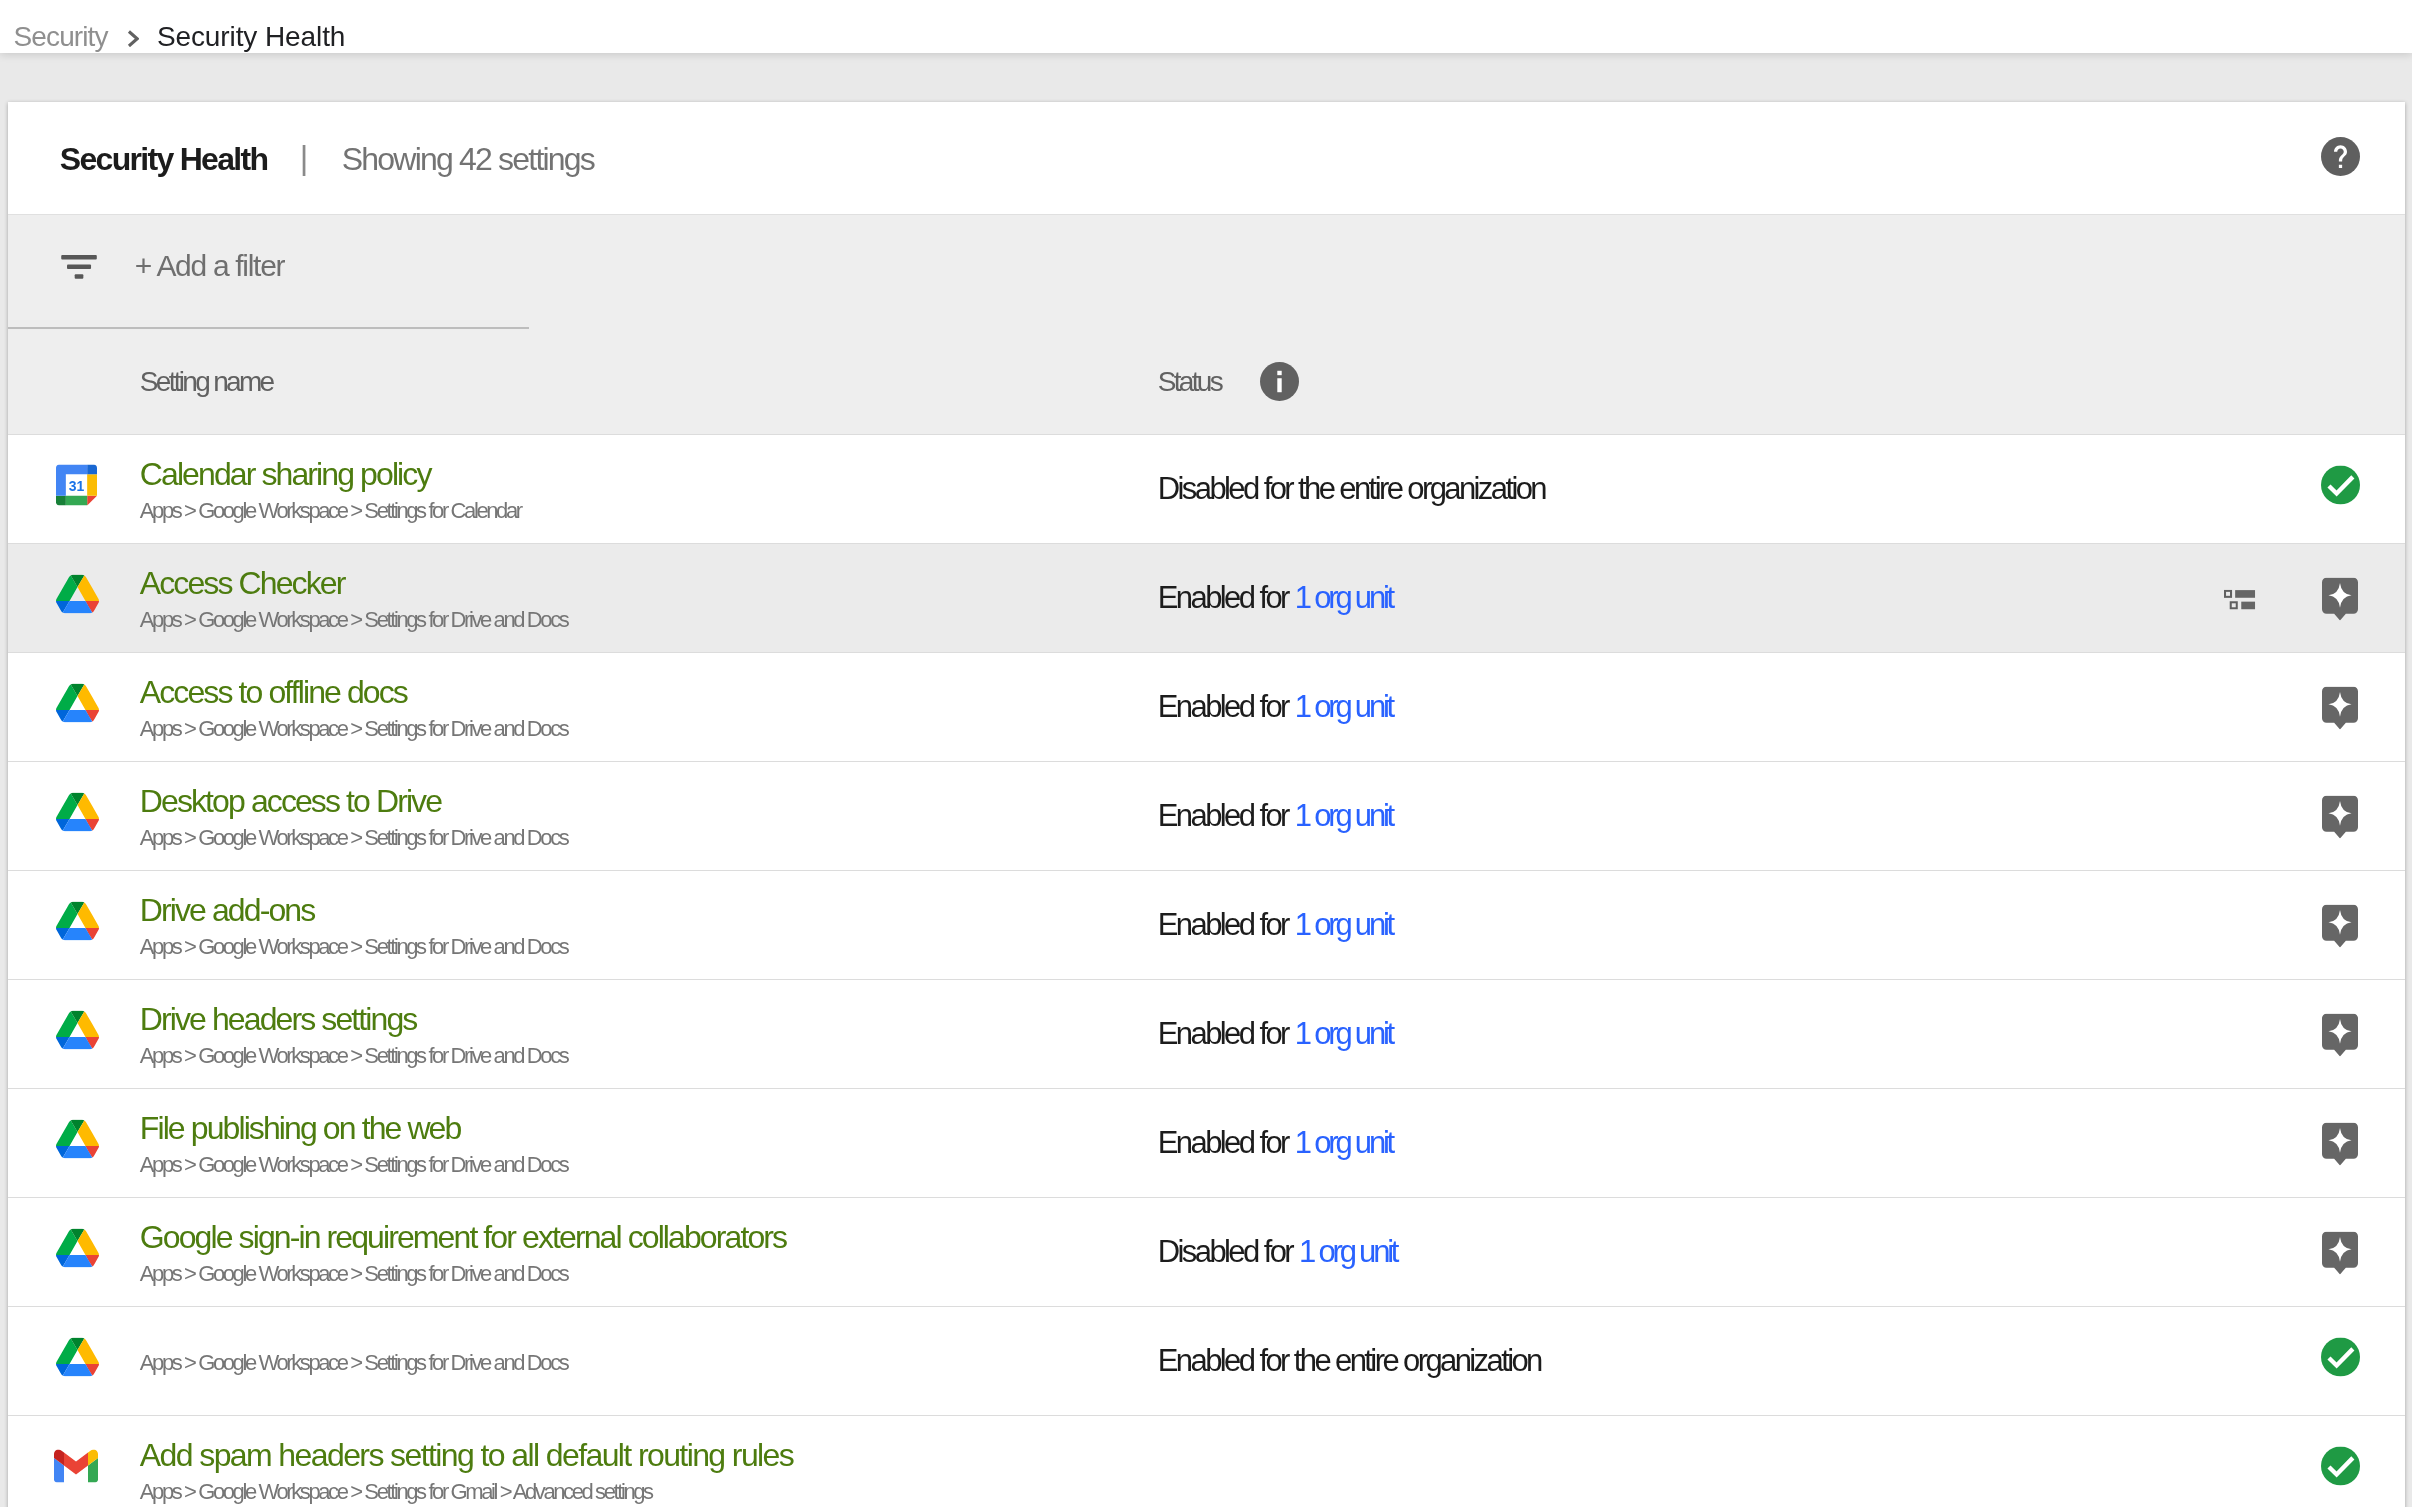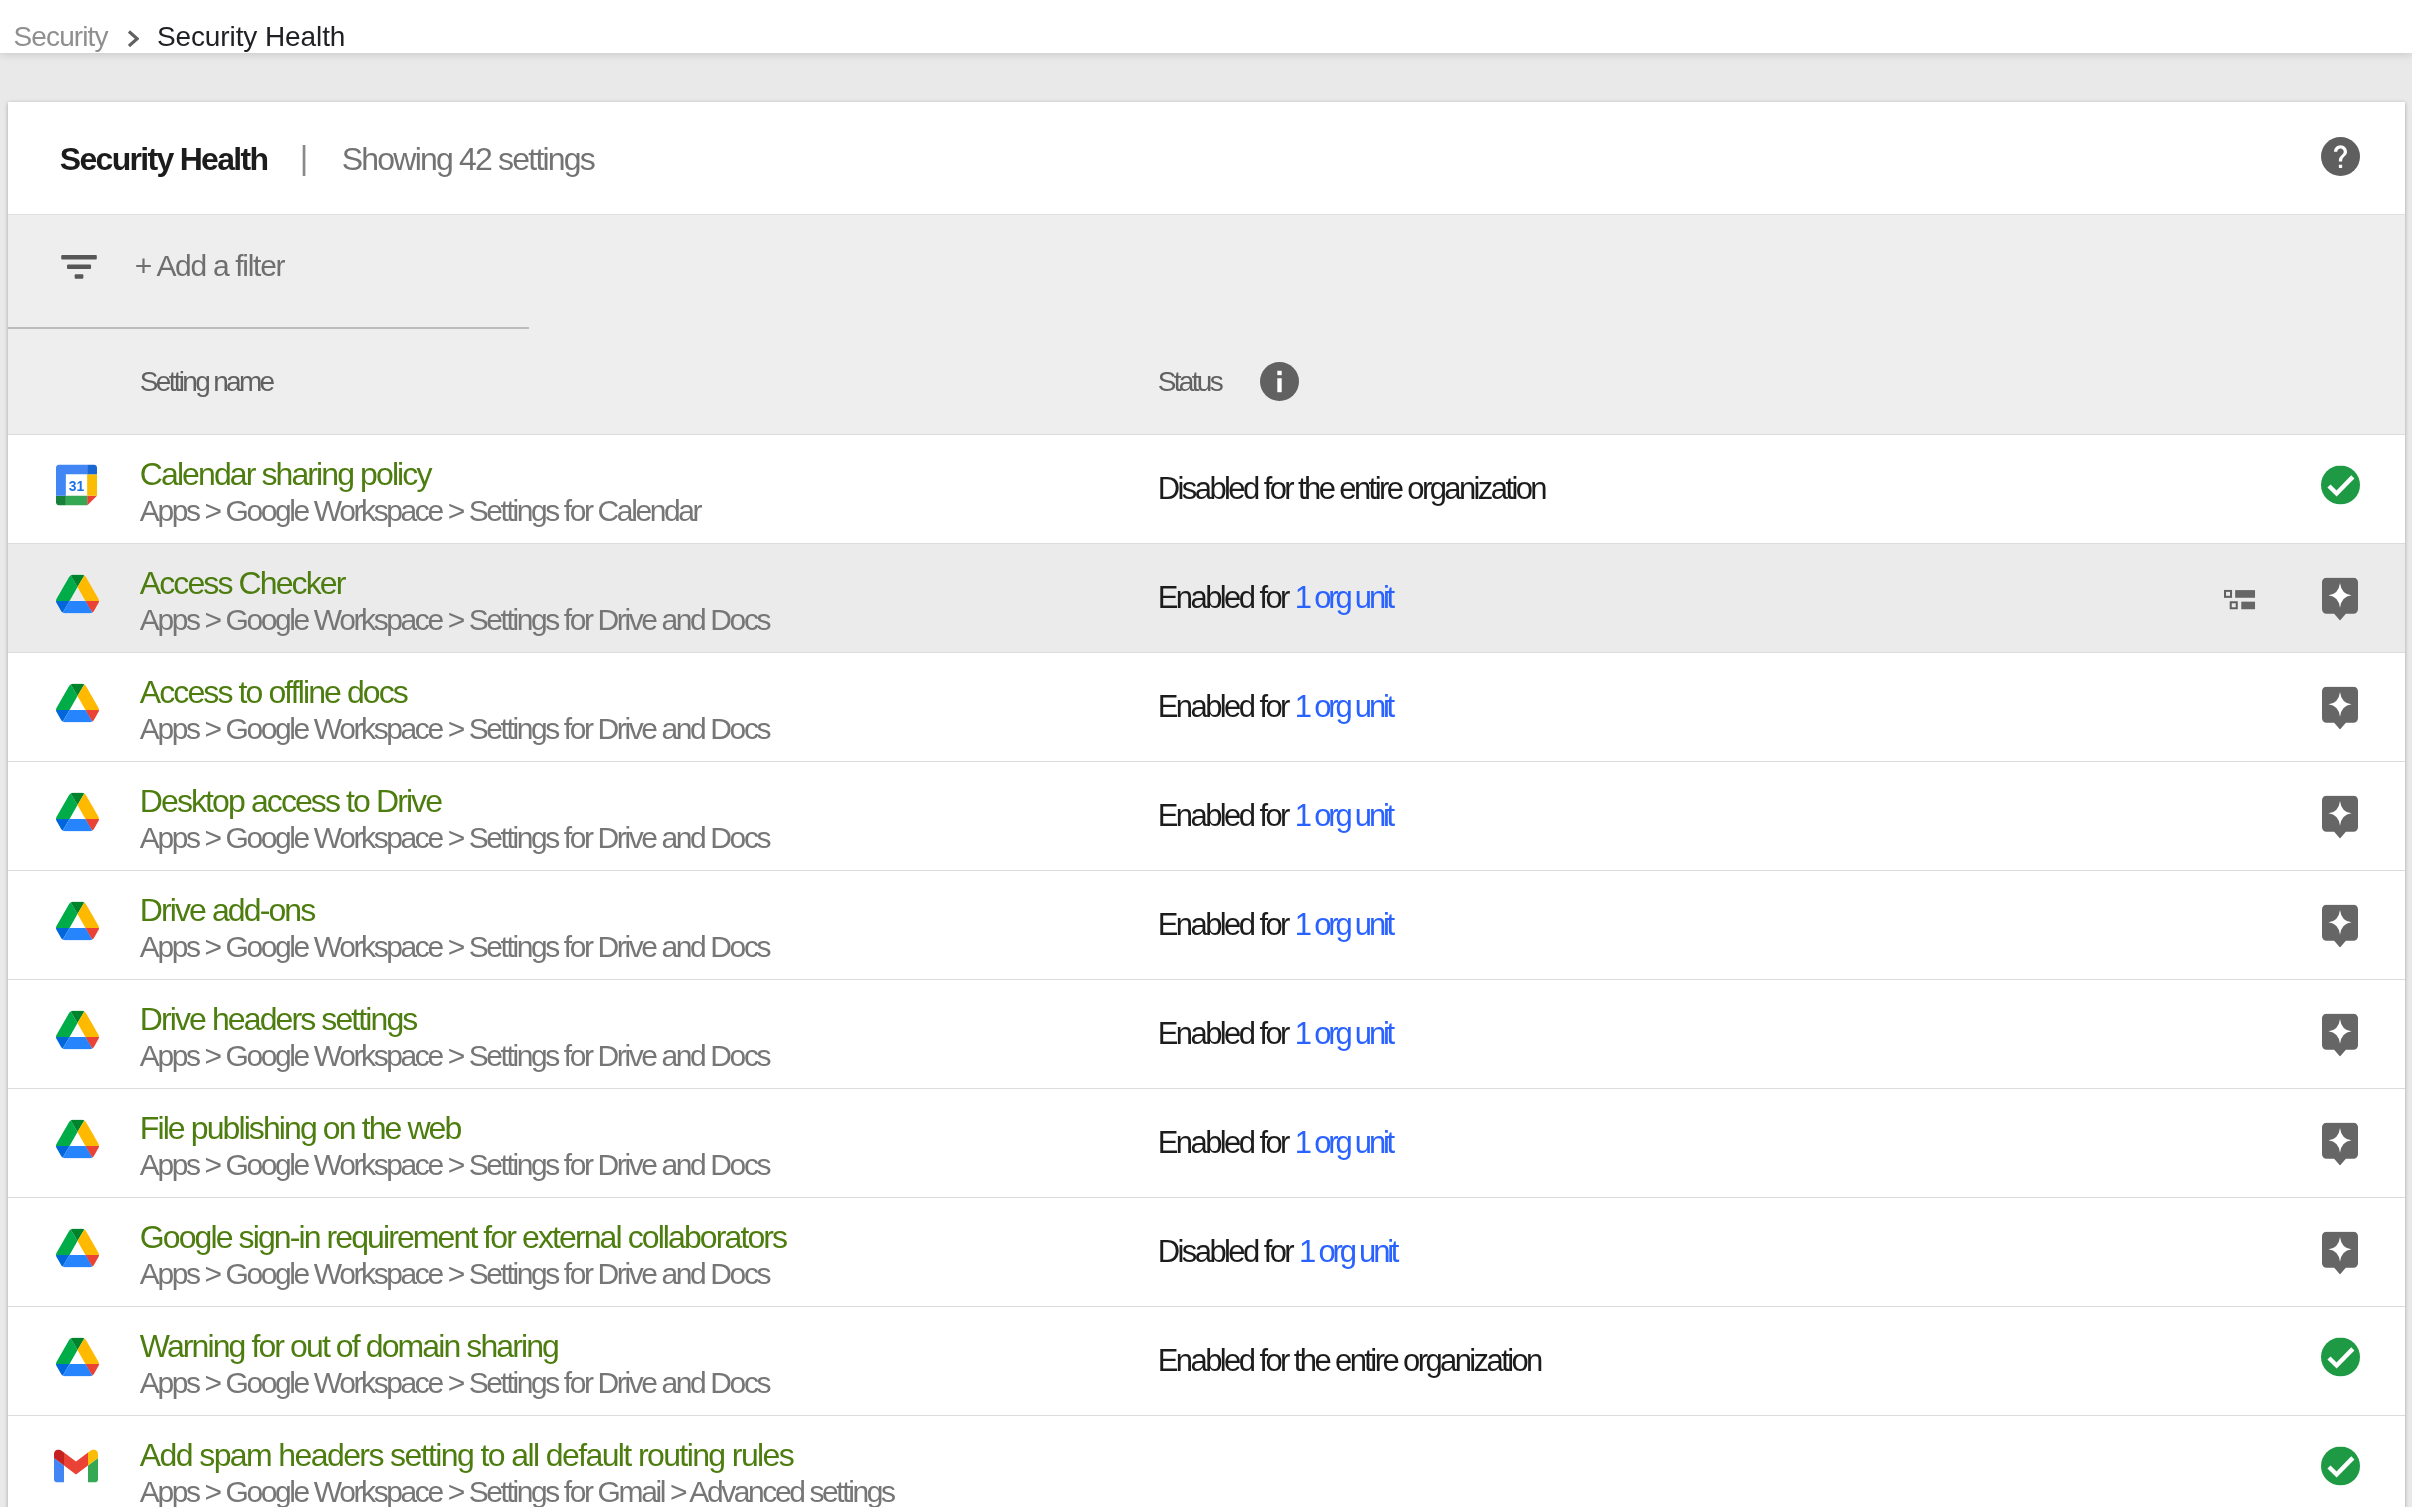--- a/index.html
+++ b/index.html
@@ -17,21 +17,21 @@
 .ficon{position:absolute;left:53px;top:40px}
 .ftext{position:absolute;left:127px;top:31px;font-size:30px;letter-spacing:-1.3px;color:#6f6f6f;line-height:39px}
 .funder{position:absolute;left:0;top:112px;width:521px;height:1.9px;background:#bdbdbd}
 .th{position:absolute;top:148px;font-size:28px;font-weight:normal;letter-spacing:-2.7px;color:#616161;line-height:37px}
 .infosvg{position:absolute;left:1252px;top:147px}
 .row{position:relative;height:109px;border-top:1.9px solid #dcdcdc;background:#fff}
 .row.hl{background:#ebebeb}
 .ricon{position:absolute;left:48px;top:calc(50% - 3.9px);transform:translateY(-50%);line-height:0}
 .txt{position:absolute;left:132px;top:50%;transform:translateY(calc(-50% + 2.9px))}
 .t1{font-size:32px;letter-spacing:-1.9px;color:#4d7c0f;line-height:39px;white-space:nowrap}
-.t2{font-size:30px;letter-spacing:-2.4px;color:#767676;line-height:37px;white-space:nowrap;margin-top:-1.9px}
+.t2{font-size:22px;letter-spacing:-2.4px;color:#767676;line-height:37px;white-space:nowrap;margin-top:-1.9px}
 .st{position:absolute;left:1150px;top:50%;transform:translateY(-50%);font-size:31px;letter-spacing:-2.6px;color:#1c1c1c;white-space:nowrap}
 .st a{color:#2962ff;text-decoration:none;letter-spacing:-3.2px;margin-left:1px}
 .listic{position:absolute;left:2216px;top:calc(50% + 1.5px);transform:translateY(-50%);line-height:0}
 .rt{position:absolute;left:2313px;top:calc(50% - 3.9px);transform:translateY(-50%);line-height:0}
 .rtb{position:absolute;left:2314px;top:50%;transform:translateY(calc(-50% + 1px));line-height:0}
 </style></head><body>
 <div class="topbar">
     <span class="bc1">Security</span>
     <svg class="chev" width="11.6" height="17.5" viewBox="0 0 12 18">
       <path d="M2 1.5L10.5 9 2 16.5" stroke="#616161" stroke-width="3.2" fill="none"></path>
@@ -234,21 +234,20 @@
 <div class="row">
 <div class="ricon"><svg width="43" height="39" viewBox="0 0 87.3 78">
 <path fill="#0066da" d="M6.6 66.85l3.85 6.65c.8 1.4 1.95 2.5 3.3 3.3l13.75-23.8h-27.5c0 1.55.4 3.1 1.2 4.5z"></path>
 <path fill="#00ac47" d="M43.65 25L29.9 1.2c-1.35.8-2.5 1.9-3.3 3.3l-25.4 44a9.06 9.06 0 0 0-1.2 4.5h27.5z"></path>
 <path fill="#ea4335" d="M73.55 76.8c1.35-.8 2.5-1.9 3.3-3.3l1.6-2.75L86.1 57.5c.8-1.4 1.2-2.95 1.2-4.5h-27.502l5.852 11.5z"></path>
 <path fill="#00832d" d="M43.65 25L57.4 1.2c-1.35-.8-2.9-1.2-4.5-1.2h-18.5c-1.6 0-3.15.45-4.5 1.2z"></path>
 <path fill="#2684fc" d="M59.8 53h-32.3l-13.75 23.8c1.35.8 2.9 1.2 4.5 1.2h50.8c1.6 0 3.15-.45 4.5-1.2z"></path>
 <path fill="#ffba00" d="M73.4 26.5l-12.7-22c-.8-1.4-1.95-2.5-3.3-3.3l-13.75 23.8 16.15 28h27.45c0-1.55-.4-3.1-1.2-4.5z"></path>
 </svg></div>
 <div class="txt">
-        <div class="t1">Warning for out of domain sharing</div>
         <div class="t2">Apps &gt; Google Workspace &gt; Settings for Drive and Docs</div>
       </div>
 <div class="st">Enabled for the entire organization</div>
 <div class="rt"><svg width="39" height="39" viewBox="0 0 24 24">
 <circle cx="12" cy="12" r="12" fill="#1f9a44"></circle>
 <path d="M4.9 12.6l4.7 4.6L19.6 7" stroke="#fff" stroke-width="2.7" fill="none"></path>
 </svg></div>
 </div>
 <div class="row">
 <div class="ricon"><svg style="margin-left:-1.9px" width="44" height="33" viewBox="52 42 88 66">

